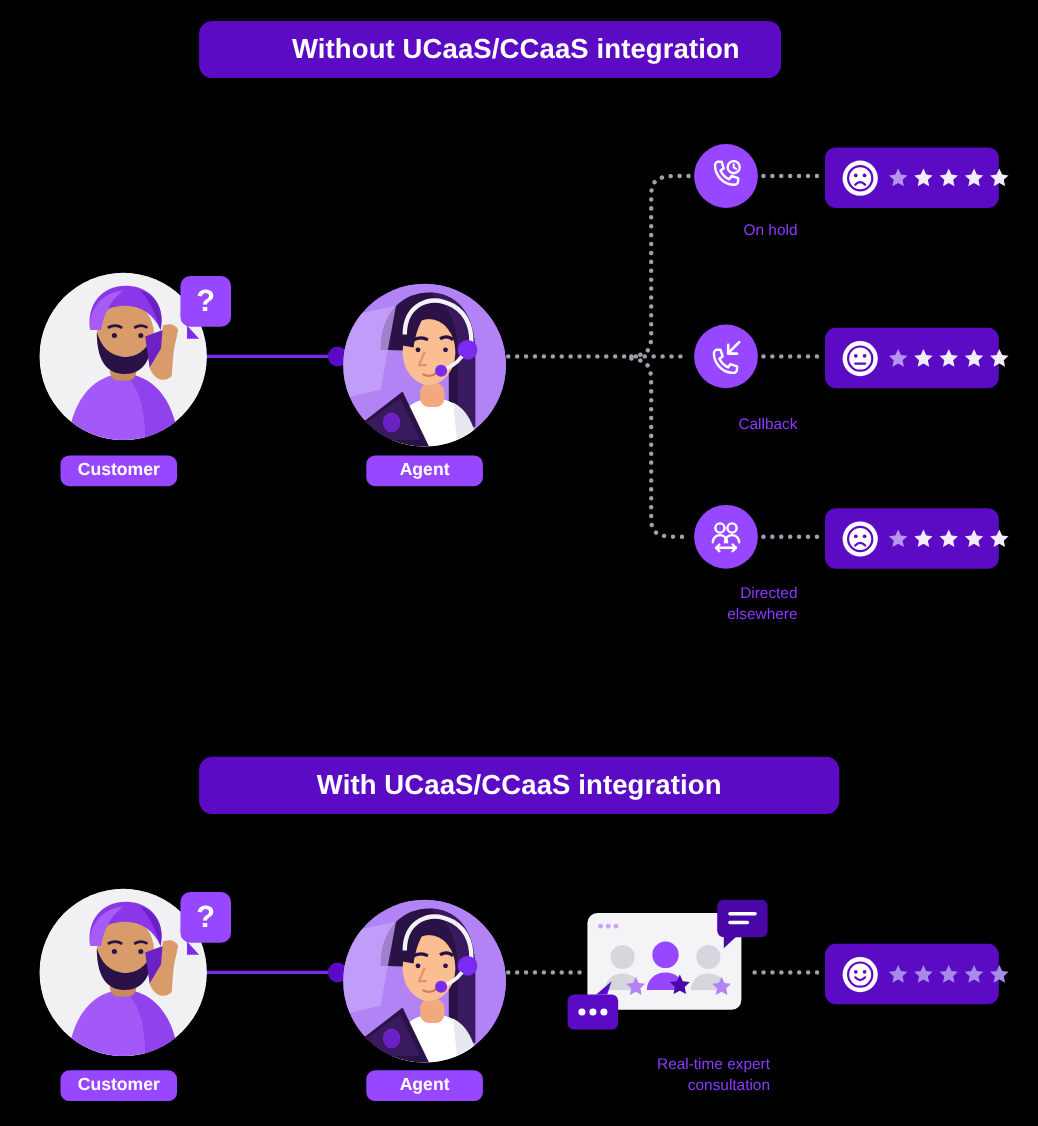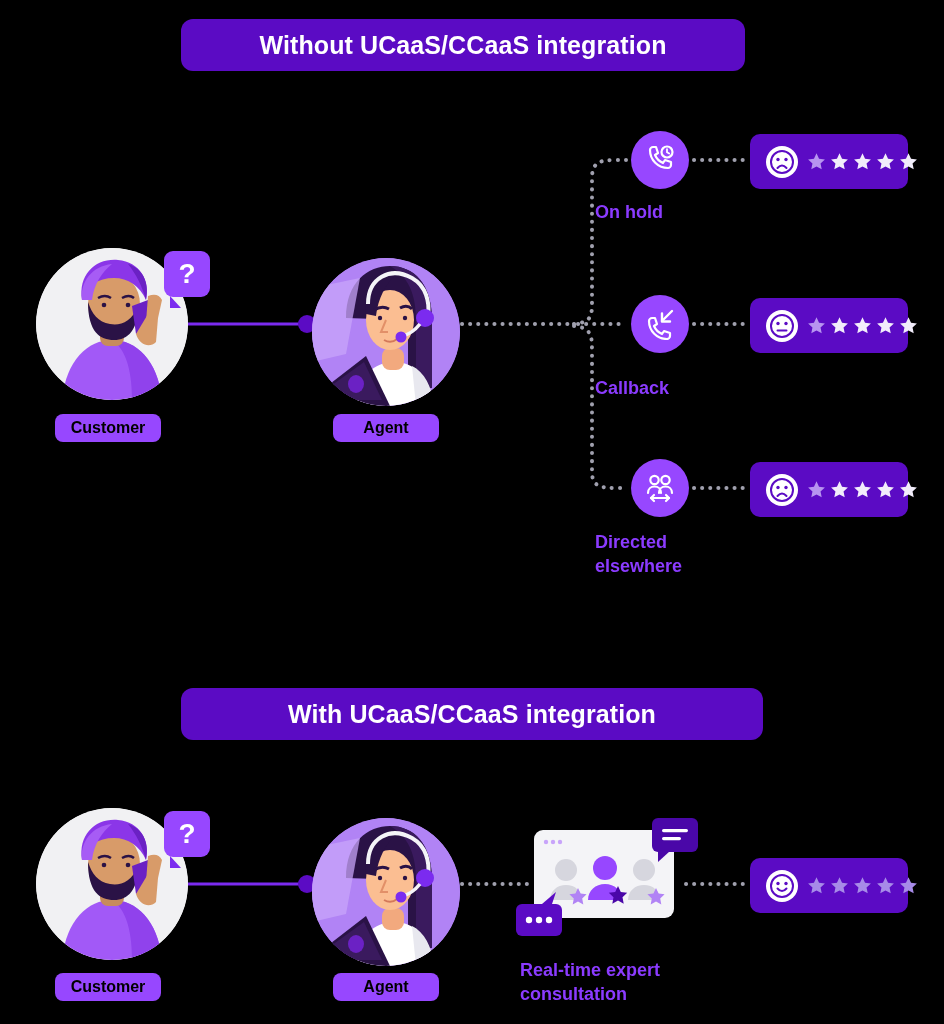--- a/index.html
+++ b/index.html
@@ -10,27 +10,27 @@
     background:#000;
   }
   .stage{position:absolute;left:0;top:0;width:944px;height:1024px;}
 
   
   .banner{
     position:absolute;display:flex;align-items:center;justify-content:center;
     background:#5B0BC4;border-radius:12px;
     color:#ffffff;font-size:25px;font-weight:700;letter-spacing:.1px;
   }
-  #banner-top{left:181px;top:19px;width:564px;height:52px;}
+  #banner-top{left:181px;top:19px;width:482px;height:52px;padding-left:47px;}
   #banner-bottom{left:181px;top:688px;width:582px;height:52px;}
 
   
   .pill{
     position:absolute;display:flex;align-items:center;justify-content:center;
-    background:#9747FF;border-radius:8px;color:#000000;
+    background:#9747FF;border-radius:8px;color:#ffffff;
     font-size:16px;font-weight:700;text-align:center;
   }
 
   
   .avatar{position:absolute;border-radius:50%;overflow:hidden;}
   .cust-av{background:#F1F1F3;}
   .agent-av{background:#B183F5;}
 
   
   .qbubble{
@@ -45,22 +45,22 @@
   }
 
   
   .ricon{
     position:absolute;width:58px;height:58px;border-radius:50%;
     background:#9747FF;display:flex;align-items:center;justify-content:center;
   }
   .ricon svg{width:32px;height:32px;}
 
   .outcome-label{
-    position:absolute;text-align:left;color:#8B3BFF;
-    font-size:18px;font-weight:700;line-height:1.35;
+    position:absolute;text-align:right;color:#8B3BFF;
+    font-size:14px;font-weight:400;line-height:1.35;
   }
 
   
   .rating{
     position:absolute;height:55px;border-radius:10px;background:#5B0BC4;
     display:flex;align-items:center;gap:9px;padding:0 16px;box-sizing:border-box;
   }
   .face{width:32px;height:32px;border-radius:50%;background:#fff;
         display:flex;align-items:center;justify-content:center;flex:0 0 auto;}
   .face svg{width:26px;height:26px;}

